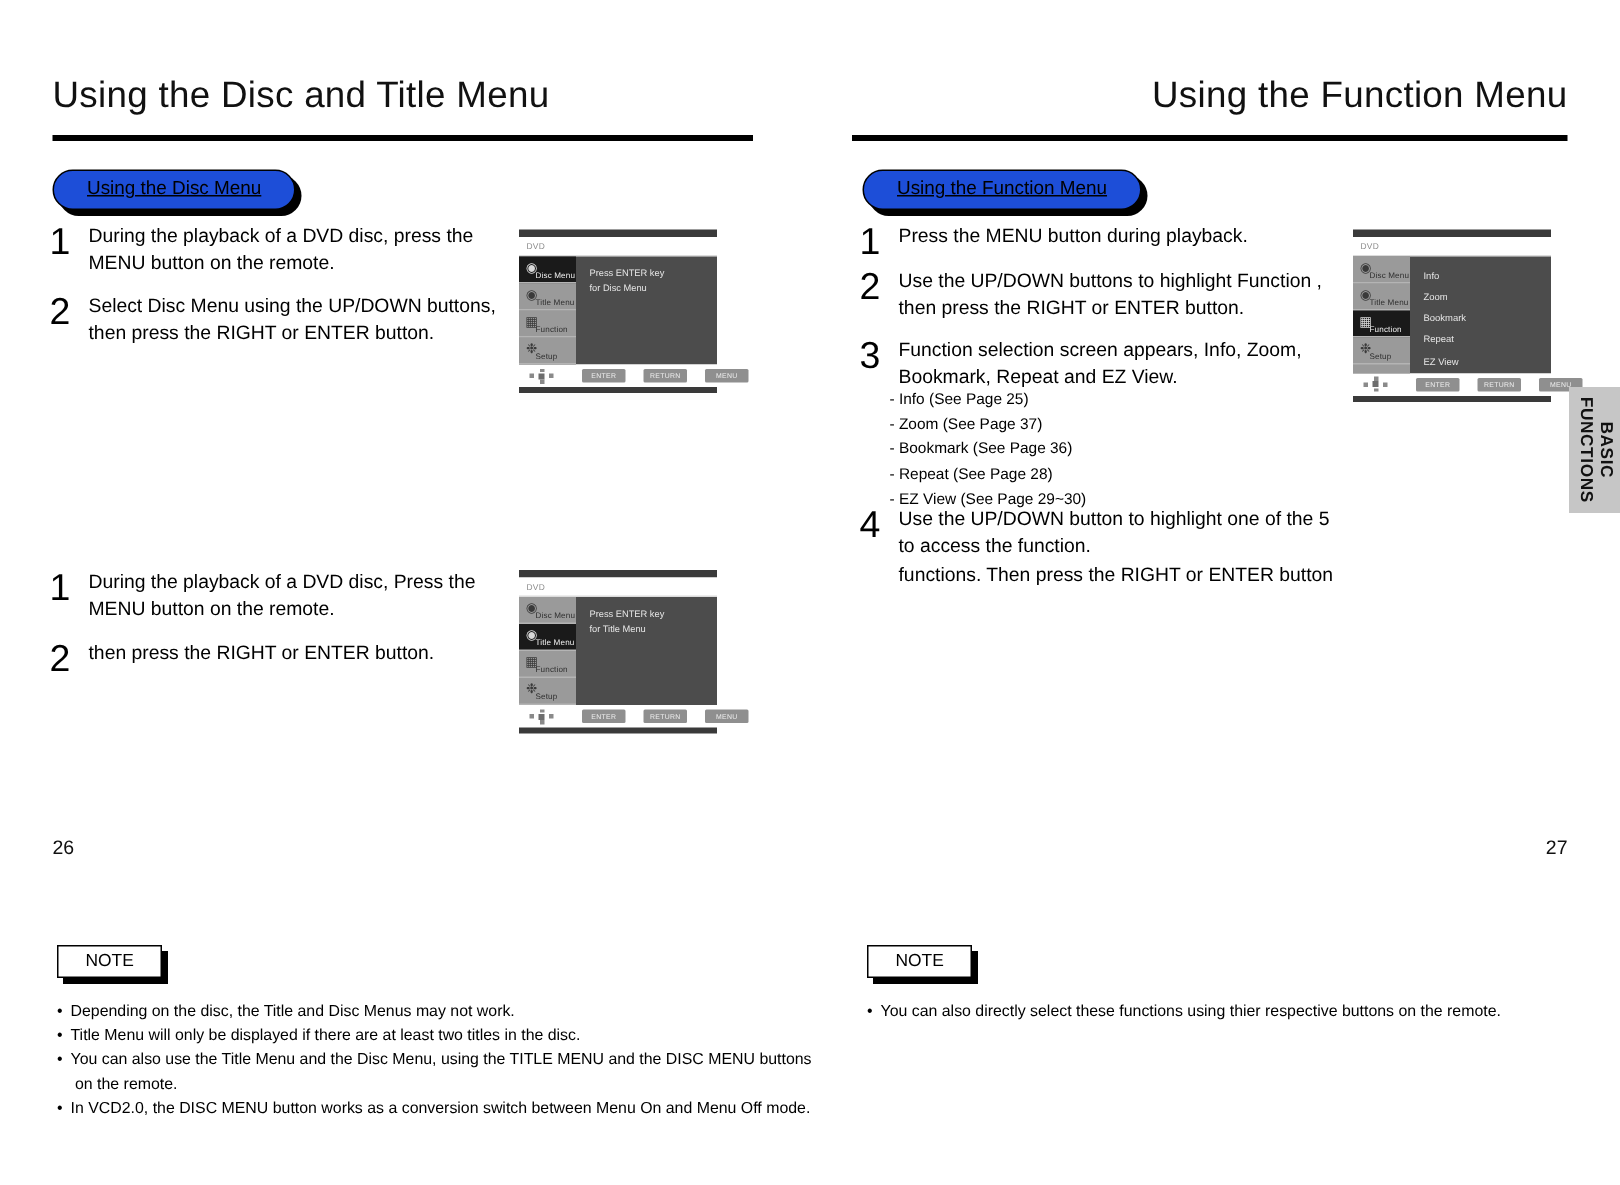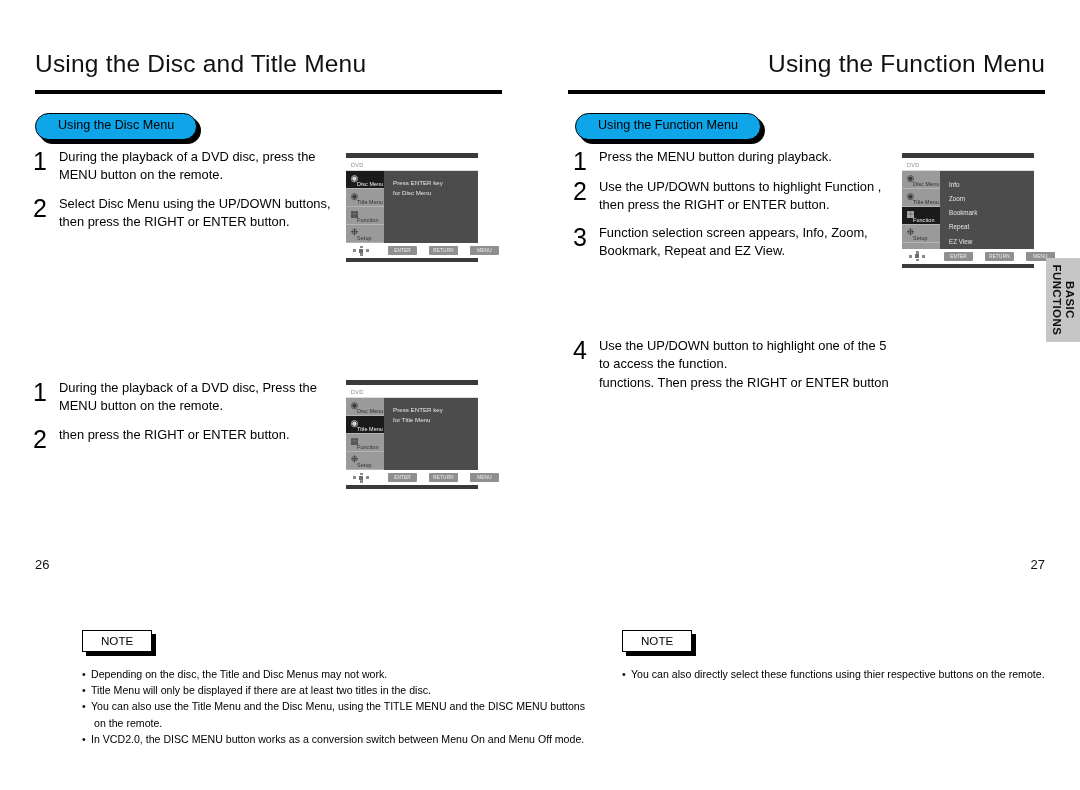--- a/index.html
+++ b/index.html
@@ -31,26 +31,27 @@
   .left-head  { left: 35px; top: 50px; width: 467px; }
   .left-head .head-title { text-align: left; }
 
   
   .pill-wrap { position: absolute; }
   .pill {
     position: relative;
     display: inline-block;
     border: 1.6px solid #000;
     border-radius: 14px;
-    background: #0ea5e9;
+    background: #1d4ed8;
     padding: 5px 22px 6px 22px;
     font-size: 12.6px;
     line-height: 1.1;
     white-space: nowrap;
     z-index: 2;
+    text-decoration: underline;
   }
   .pill-shadow {
     position: absolute;
     left: 4px; top: 4px;
     width: 100%; height: 100%;
     border-radius: 14px;
     background: #000;
     z-index: 1;
   }
   .pill-box { position: relative; display: inline-block; }
@@ -169,21 +170,21 @@
     font-size: 11.5px;
     line-height: 1.12;
     font-weight: 700;
     letter-spacing: .4px;
     text-align: center;
     color: #111;
   }
   .side-tab-inner span { display: block; }
 
   
-  .note-wrap { position: absolute; margin-left: 44px; }
+  .note-wrap { position: absolute; }
   .note-box {
     position: relative;
     display: inline-block;
     border: 1.6px solid #000;
     background: #fff;
     padding: 3px 18px 4px 18px;
     font-size: 11.6px;
     z-index: 2;
   }
   .note-shadow {
@@ -415,20 +416,27 @@
     </div>
 
     <div class="step" style="left:33px; top:224px;">
       <div class="step-num">3</div>
       <div class="step-body">
         <span class="ln">Function selection screen appears, Info, Zoom,</span>
         <span class="ln">Bookmark, Repeat and EZ View.</span>
       </div>
     </div>
 
+    <div class="sublist" style="left:53px; top:259px;">
+      <span class="sub-ln">-  Info (See Page 25)</span>
+      <span class="sub-ln">-  Zoom (See Page 37)</span>
+      <span class="sub-ln">-  Bookmark (See Page 36)</span>
+      <span class="sub-ln">-  Repeat (See Page 28)</span>
+      <span class="sub-ln">-  EZ View (See Page 29~30)</span>
+    </div>
 
     <div class="step" style="left:33px; top:337px;">
       <div class="step-num">4</div>
       <div class="step-body">
         <span class="ln">Use the UP/DOWN button to highlight one of the 5</span>
         <span class="ln">to access the function.</span>
         <span class="ln">functions. Then press the RIGHT or ENTER button</span>
       </div>
     </div>
 

